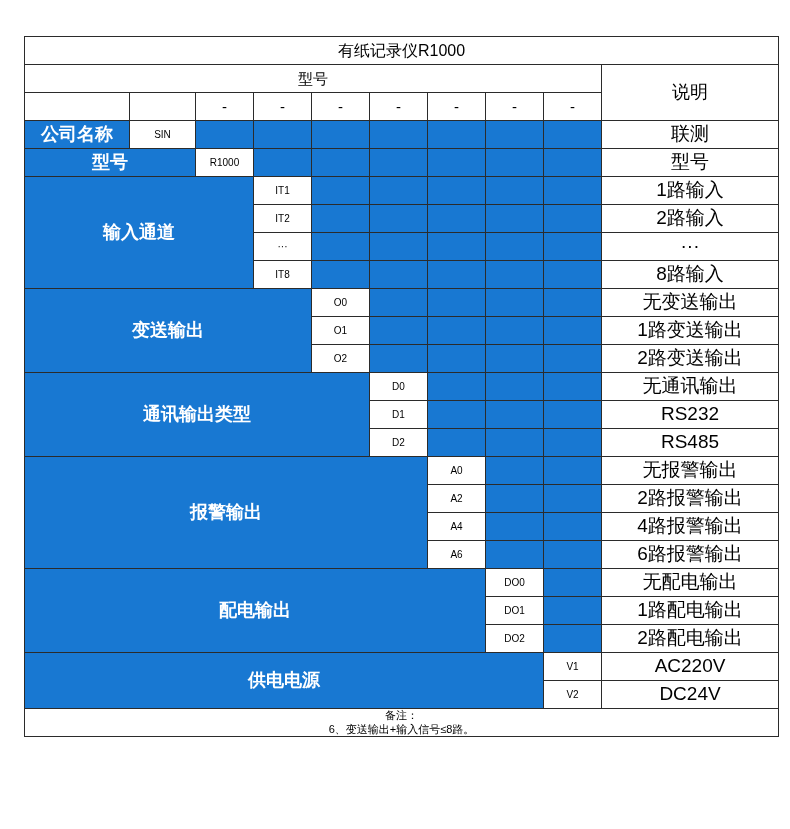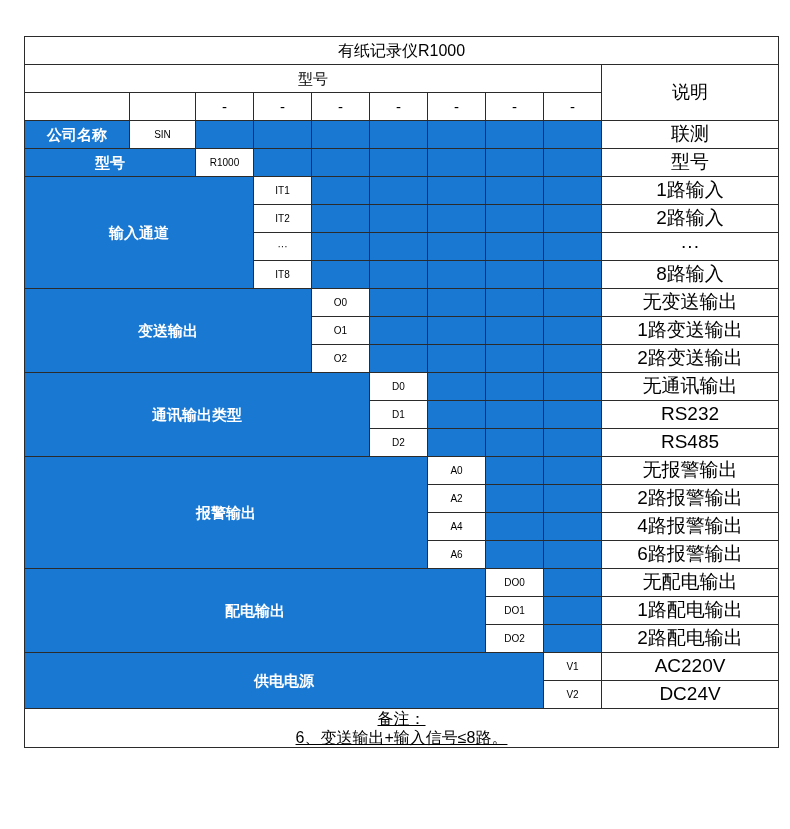--- a/index.html
+++ b/index.html
@@ -56,30 +56,29 @@
   }
   .code {
     font-size: 10px;
     font-weight: normal;
     border-radius: 12px;
   }
   .desc {
     font-size: 19px;
   }
   .group-label {
-    font-size: 15px;
+    font-size: 18px;
     margin-left: 24px;
   }
   .note-cell {
     text-align: left;
     padding: 6px 8px 4px 8px;
     height: auto;
-    font-size: 16px;
+    font-size: 11px;
     line-height: 1.75;
-    text-decoration: underline;
   }
   .note-cell div {
     white-space: pre;
   }
   
   col.c0 { width: 105px; }
   col.c1 { width: 66px; }
   col.c2 { width: 58px; }
   col.c3 { width: 58px; }
   col.c4 { width: 58px; }

